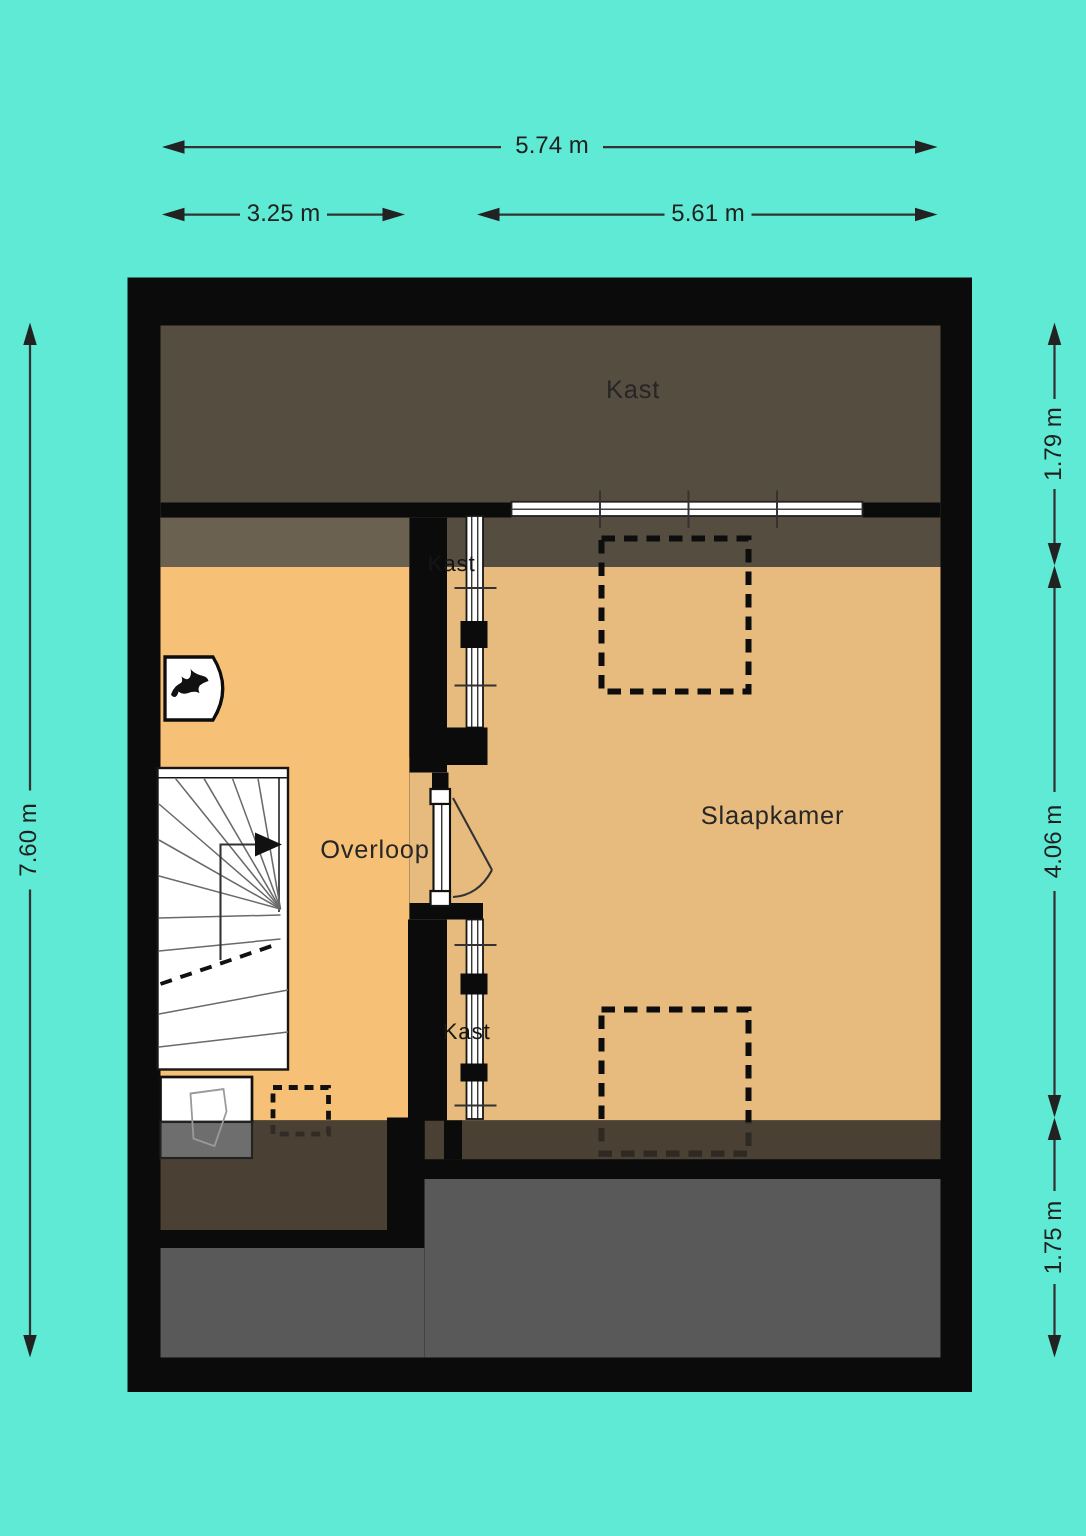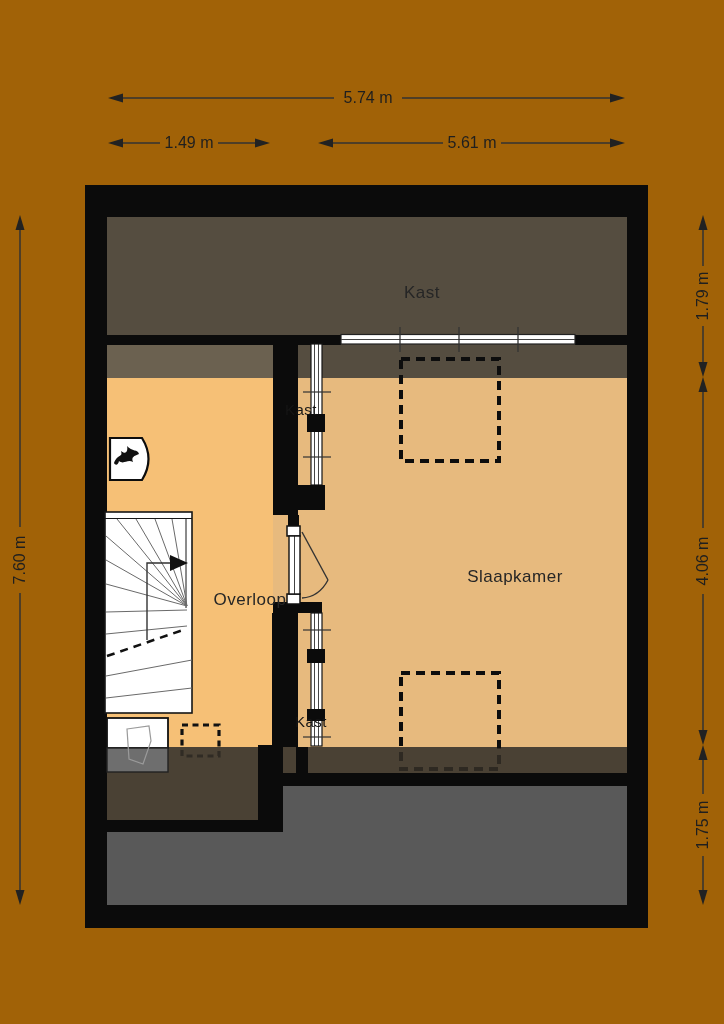--- a/index.html
+++ b/index.html
@@ -1,22 +1,22 @@
 <!DOCTYPE html>
 <html style="--wall: #0b0b0b; --floor-overloop: #F6C076; --floor-slaapkamer: #E7BA7E; --zone-top-dark: #554D40; --zone-olive: #6B6150; --zone-bottom-brown: #4A4134; --zone-gray: #595959; --zone-gray-light: #6e6e6e; --dim-line: #333333; --label-dark: #262626;"><head>
 <meta charset="utf-8">
 <style>
   html,body{margin:0;padding:0;background:#ffffff;}
-  .stage{position:relative;width:724px;height:1024px;background:#a16207;
+  .stage{position:relative;width:724px;height:1024px;background:#5eead4;
          font-family:"Liberation Sans", sans-serif;overflow:hidden;}
   .stage svg{position:absolute;left:0;top:0;}
   .lbl{position:absolute;transform:translate(-50%,-50%);white-space:nowrap;
        color:#1f1f1f;font-size:16px;}
   .lbl.v{transform:translate(-50%,-50%) rotate(-90deg);}
-  .room{font-size:17px;color:#262626;letter-spacing:.5px;margin-top:33px;}
+  .room{font-size:17px;color:#262626;letter-spacing:.5px;}
   .room.small{font-size:15px;color:#151515;}
   .room.dark{color:#262626;}
 </style>
 </head>
 <body>
 
 <div class="stage">
 
   <svg width="724" height="1024" viewBox="0 0 724 1024">
 
@@ -176,21 +176,21 @@
       <polygon points="703,215 698.5,230 707.5,230"></polygon>
       <polygon points="703,377 698.5,362 707.5,362"></polygon>
       <polygon points="703,377 698.5,392 707.5,392"></polygon>
       <polygon points="703,745 698.5,730 707.5,730"></polygon>
       <polygon points="703,745 698.5,760 707.5,760"></polygon>
       <polygon points="703,905 698.5,890 707.5,890"></polygon>
     </g>
   </svg>
 
   <div class="lbl" style="left:368px;top:98px">5.74 m</div>
-  <div class="lbl" style="left:189px;top:143px">1.49 m</div>
+  <div class="lbl" style="left:189px;top:143px">3.25 m</div>
   <div class="lbl" style="left:472px;top:143px">5.61 m</div>
   <div class="lbl v" style="left:20px;top:560px">7.60 m</div>
   <div class="lbl v" style="left:703px;top:296px">1.79 m</div>
   <div class="lbl v" style="left:703px;top:561px">4.06 m</div>
   <div class="lbl v" style="left:703px;top:825px">1.75 m</div>
 
   <div class="lbl room dark" style="left:422px;top:260px">Kast</div>
   <div class="lbl room small" style="left:301px;top:376px">Kast</div>
   <div class="lbl room" style="left:515px;top:544px">Slaapkamer</div>
   <div class="lbl room" style="left:250px;top:567px">Overloop</div>

